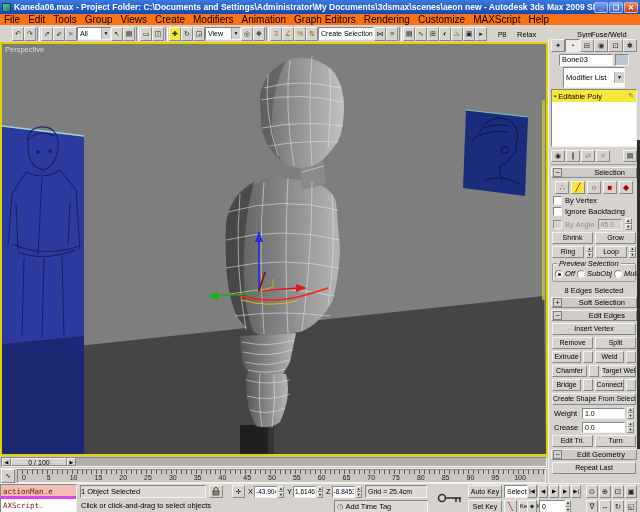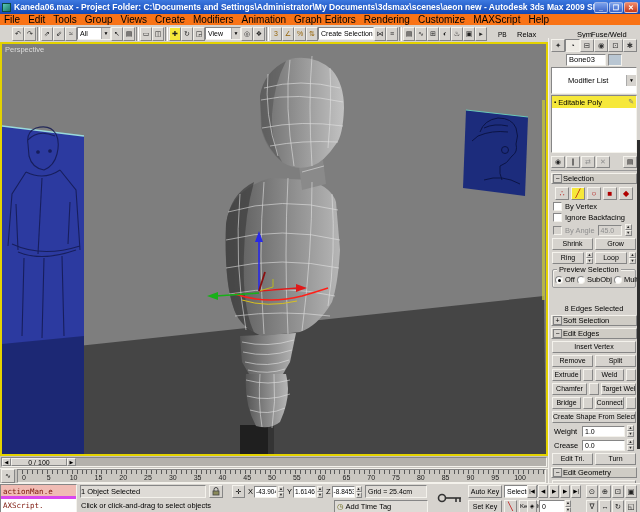--- a/index.html
+++ b/index.html
@@ -56,63 +56,63 @@
   .ft-item{height:17px;line-height:17px;text-align:center;font-size:8px;}
 
   
   .cmdpanel{position:absolute;left:548px;top:38px;width:92px;height:449px;background:#d6d3ce;
     border-left:1px solid #f4f2ec;padding:1px 3px 0 2px;overflow:hidden;}
   .pscroll{position:absolute;right:0;top:140px;width:3px;height:309px;background:#2d2d2d;z-index:3;}
   .tabs{display:flex;height:13px;margin-bottom:2px;}
   .tab{flex:1;border:1px solid;border-color:#f4f2ec #868686 #868686 #f4f2ec;background:#d6d3ce;
     font-size:7.5px;line-height:11px;text-align:center;color:#333;overflow:hidden;}
   .tab.active{background:#eeebe5;border-color:#868686 #f4f2ec #f4f2ec #868686;}
-  .name-row{display:flex;gap:2px;margin:1px 15px;}
+  .name-row{display:flex;gap:2px;margin:1px 8px;}
   .name-field{flex:1;height:12px;border:1px solid;border-color:#868686 #f4f2ec #f4f2ec #868686;
     background:#fff;font-size:7.5px;line-height:10px;padding-left:2px;}
   .swatch{width:14px;height:12px;background:#b9c6d2;border:1px solid;border-color:#868686 #f4f2ec #f4f2ec #868686;}
-  .pcombo{height:27px;display:flex;align-items:center;font-size:7.5px;padding-left:16px;margin:1px 0;
+  .pcombo{height:21px;display:flex;align-items:center;font-size:7.5px;padding-left:2px;margin:1px 12px;
     border:1px solid;border-color:#868686 #f4f2ec #f4f2ec #868686;background:#fff;}
   .pcombo .arrow{margin-left:auto;width:10px;height:11px;background:#d6d3ce;border-left:1px solid #aaa;
     font-size:5px;line-height:11px;text-align:center;}
   .stack{height:58px;margin:1px 0;border:1px solid;border-color:#868686 #f4f2ec #f4f2ec #868686;background:#fff;}
   .stack-row{height:12px;background:#f6e83a;display:flex;align-items:center;padding:0 2px;font-size:7.5px;}
   .stack-expand{font-size:6px;margin-right:2px;}
   .stack-tool{margin-left:auto;color:#777;font-size:7px;}
   .stack-btns{display:flex;gap:1px;padding:2px 0 2px;border-bottom:1px solid #9a9a9a;margin-bottom:1px;}
   .sbtn{width:14px;height:12px;border:1px solid;border-color:#f4f2ec #868686 #868686 #f4f2ec;
     background:#d6d3ce;font-size:7px;line-height:10px;text-align:center;color:#222;}
   .sbtn.dis{color:#8f8f8f;}
   .sbtn.last{margin-left:auto;}
   .rhead{height:11px;margin-top:2px;border:1px solid;border-color:#f4f2ec #868686 #868686 #f4f2ec;
     background:#cfccc5;display:flex;align-items:center;font-size:7.5px;}
   .rhead .pm{width:9px;height:9px;border:1px solid #808080;background:#d6d3ce;font-size:7px;line-height:7px;
     text-align:center;margin:0 1px;flex:none;}
-  .rhead .rtitle{flex:1;text-align:left;margin-right:11px;}
+  .rhead .rtitle{flex:1;text-align:right;margin-right:11px;}
   .so-row{display:flex;justify-content:center;gap:2px;margin:3px 0 2px;}
   .sobtn{width:14px;height:13px;border:1px solid;border-color:#f4f2ec #868686 #868686 #f4f2ec;
     background:#d6d3ce;color:#b00000;font-size:8px;line-height:11px;text-align:center;}
   .sobtn.active{background:#f6e83a;}
   .chkrow{display:flex;align-items:center;gap:3px;margin:2px 0 0 2px;font-size:7.5px;}
   .chk{width:9px;height:9px;flex:none;border:1px solid;border-color:#868686 #f4f2ec #f4f2ec #868686;background:#fff;}
   .dis{color:#8f8f8f;}
   .chk.disb{background:#d6d3ce;}
   .afield{width:24px;height:11px;border:1px solid;border-color:#868686 #f4f2ec #f4f2ec #868686;
     background:#d6d3ce;font-size:7px;line-height:9px;padding-left:2px;color:#8f8f8f;overflow:hidden;}
   .btnrow{display:flex;gap:2px;margin:2px 1px 0;}
   .btn{flex:1;height:12px;border:1px solid;border-color:#f4f2ec #868686 #868686 #f4f2ec;background:#d6d3ce;
     font-size:7px;line-height:10px;text-align:center;overflow:hidden;white-space:nowrap;}
   .sq{width:10px;height:12px;flex:none;border:1px solid;border-color:#f4f2ec #868686 #868686 #f4f2ec;background:#d6d3ce;}
   .spin{width:7px;height:12px;flex:none;display:flex;flex-direction:column;}
   .spin i{flex:1;border:1px solid;border-color:#f4f2ec #868686 #868686 #f4f2ec;background:#d6d3ce;
     font-style:normal;font-size:4px;line-height:3px;text-align:center;color:#222;overflow:hidden;}
   .spin i.up::before{content:"▲";}
   .spin i.dn::before{content:"▼";}
-  .grp{border:1px solid #9a9a9a;border-radius:2px;margin:5px 1px 16px;padding:4px 2px 2px;position:relative;
-    box-shadow:inset 1px 1px 0 #f4f2ec;}
+  .grp{border:1px solid #9a9a9a;border-radius:2px;margin:5px 1px 4px;padding:4px 2px 2px;position:relative;
+    box-shadow:inset 1px 1px 0 #f4f2ec;font-style:italic;}
   .grp-title{position:absolute;top:-5px;left:4px;background:#d6d3ce;padding:0 2px;font-size:7.5px;}
   .radrow{display:flex;align-items:center;gap:2px;font-size:7.5px;margin:1px 0;}
   .rad{width:8px;height:8px;flex:none;border-radius:50%;background:#fff;position:relative;
     border:1px solid;border-color:#868686 #f4f2ec #f4f2ec #868686;}
   .rad.on::after{content:"";position:absolute;left:2px;top:2px;width:3px;height:3px;border-radius:50%;background:#000;}
   .radgrid{display:grid;grid-template-columns:1fr 1fr;gap:1px 2px;}
   .sel-status{text-align:center;margin:4px 0 2px;font-size:7.5px;}
   .numrow{display:flex;align-items:center;gap:2px;margin:2px 3px 0;font-size:7.5px;}
   .numrow .lab{width:26px;}
   .numfield{flex:1;height:11px;border:1px solid;border-color:#868686 #f4f2ec #f4f2ec #868686;background:#fff;

